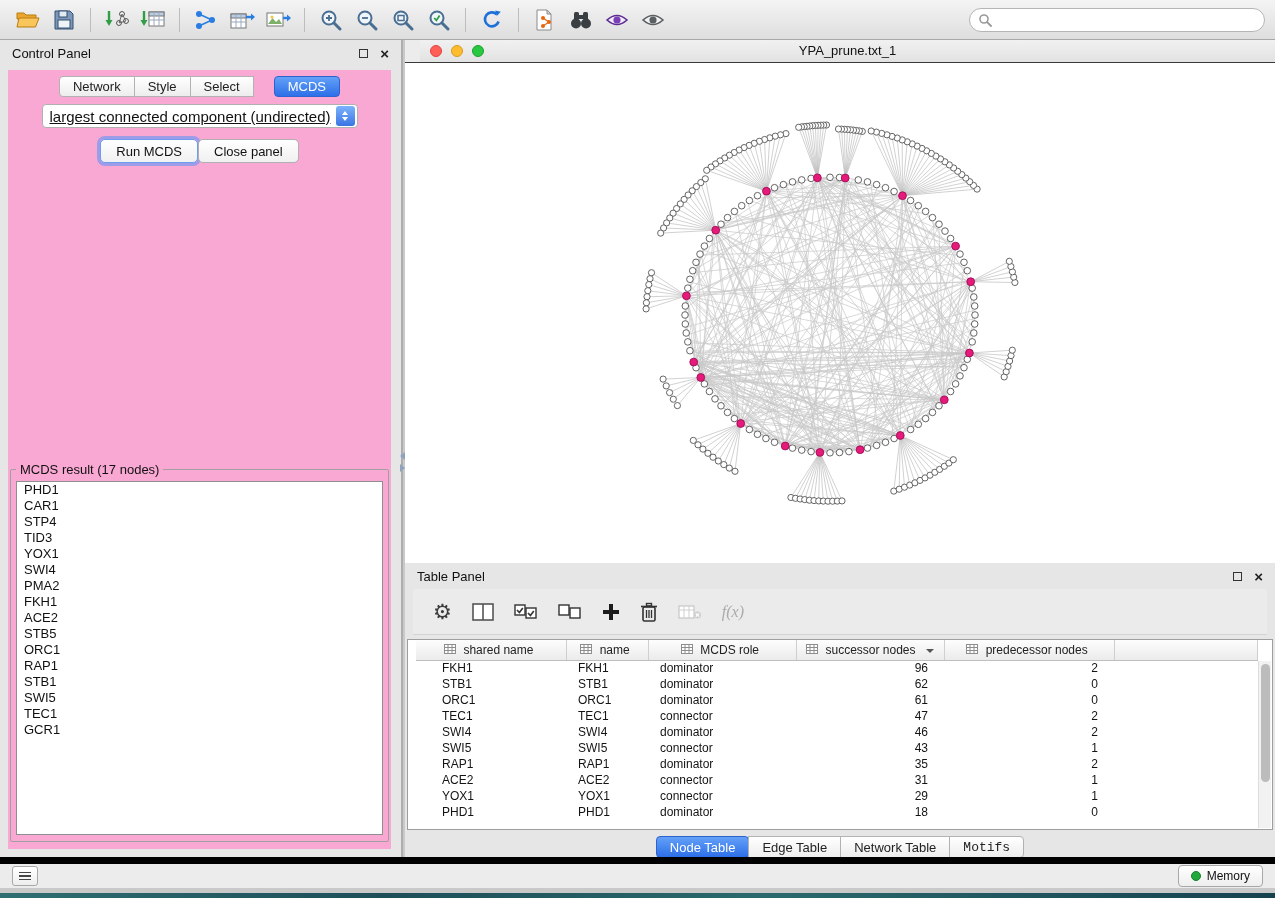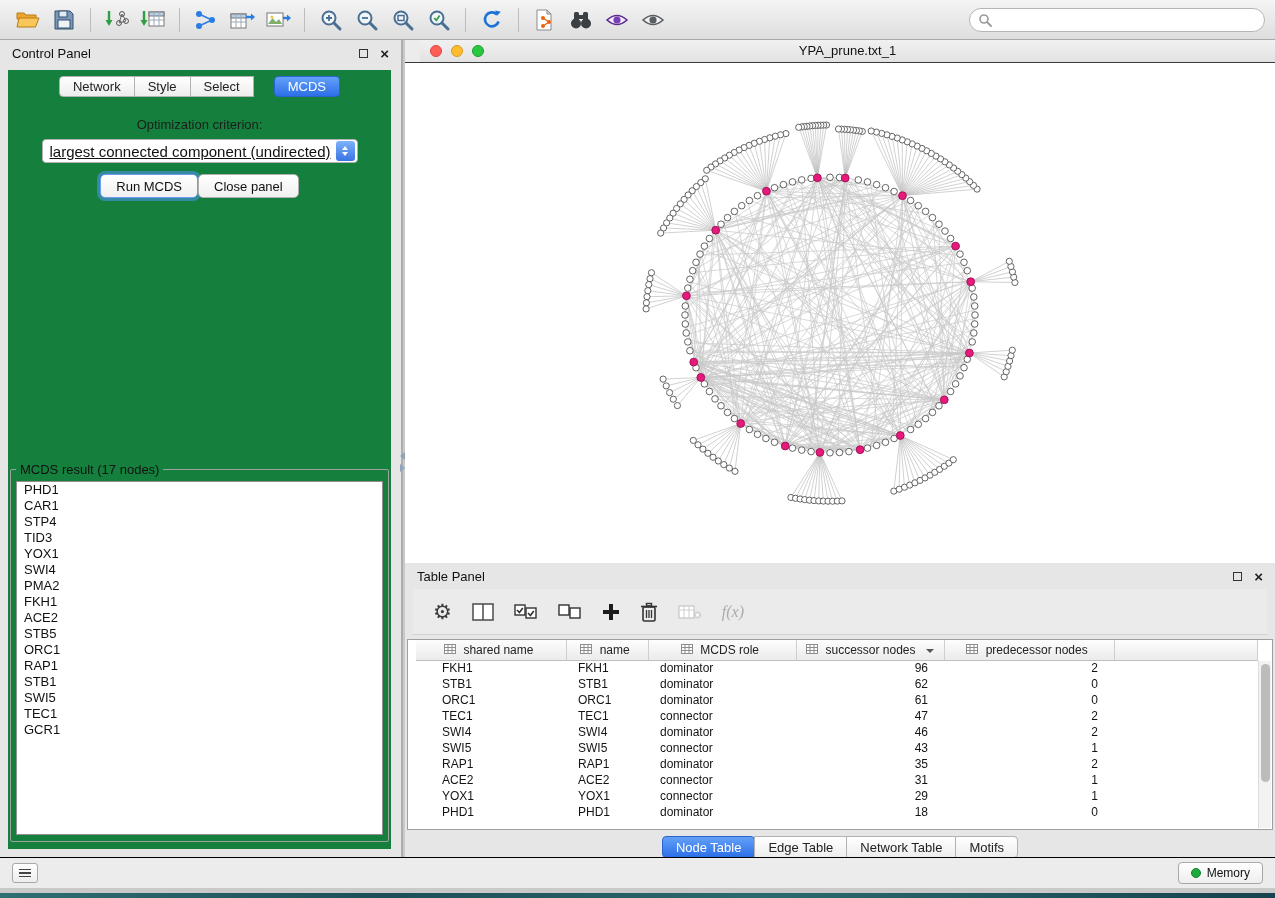--- a/index.html
+++ b/index.html
@@ -18,21 +18,21 @@
     border:1px solid #b5b5b5; border-radius:12px; display:flex; align-items:center; padding:0 8px; }
   .search-box input { border:none; outline:none; flex:1; font-size:12px; background:transparent; }
 
   
   .control-panel { position:absolute; top:40px; left:0; width:403px; bottom:36px;
     background:#e6e6e6; border-right:2px solid #adadad; }
   .panel-header { height:26px; display:flex; align-items:center; padding:0 12px; font-size:13px; color:#111;text-align:center; }
   .panel-header .spacer { flex:1; }
   .float-box { width:9px; height:9px; border:1.5px solid #333; display:inline-block; margin-right:12px; }
   .close-x { font-size:15px; font-weight:bold; color:#222; line-height:1; }
-  .cp-body { position:absolute; top:30px; left:8px; right:10px; bottom:8px; background:#15803d; }
+  .cp-body { position:absolute; top:30px; left:8px; right:10px; bottom:8px; background:#f9a8d4; }
   .cp-tabs { display:flex; justify-content:center; margin-top:6px; }
   .cp-tab { height:21px; padding:2px 13px; font-size:13px; color:#222;
     background:linear-gradient(#ffffff,#ededed); border:1px solid #b2b2b2; margin-left:-1px;
     display:flex; align-items:center; }
   .cp-tab:first-child { border-radius:4px 0 0 4px; margin-left:0; }
   .cp-tab:last-child { border-radius:0 4px 4px 0; }
   .cp-tab.active { background:linear-gradient(#63a1f8,#2d6fe8); border-color:#2c63cf; color:#fff; border-radius:4px;margin-left:20px; }
   .opt-label { text-align:center; font-size:13px; color:#1c1c1c; margin-top:20px; }
   .combo { display:flex; align-items:center; width:316px; height:24px; background:#fff;
     border:1px solid #b0b0b0; border-radius:4px; margin:7px auto 0 auto; }
@@ -91,26 +91,26 @@
   .hchev { display:inline-block; width:0; height:0; border-left:4px solid transparent;
     border-right:4px solid transparent; border-top:4px solid #555; margin-left:3px; vertical-align:middle; }
   .vscroll { position:absolute; top:21px; right:1px; bottom:1px; width:13px; background:#f2f2f2;
     border-left:1px solid #ddd; }
   .vthumb { position:absolute; top:3px; left:2px; width:9px; height:118px; background:#bcbcbc; border-radius:5px; }
   .tp-tabs { position:absolute; bottom:4px; left:0; right:0; display:flex; justify-content:center; }
   .tp-tab { height:22px; padding:2px 13px; font-size:13px; color:#222;
     background:linear-gradient(#ffffff,#ededed); border:1px solid #b2b2b2; margin-left:-1px;
     display:flex; align-items:center; }
   .tp-tab:first-child { margin-left:0; border-radius:4px 0 0 4px; }
-  .tp-tab:last-child { border-radius:0 4px 4px 0; }
+  .tp-tab:last-child { border-radius:0 4px 4px 0;font-family:Liberation Mono, monospace; }
   .tp-tab.active { background:linear-gradient(#63a1f8,#2d6fe8); border-color:#2c63cf; color:#fff; border-radius:4px; }
 
   
   .status-bar { position:absolute; left:0; right:0; bottom:5px; height:31px; background:#ececec;
-    border-top:1px solid #000000; display:flex; align-items:center; padding:0 12px;justify-content:flex-end; }
+    border-top:7px solid #000000; display:flex; align-items:center; padding:0 12px;justify-content:flex-end; }
   .menu-btn { width:26px; height:20px; border:1px solid #a8a8a8; border-radius:3px;
     background:linear-gradient(#fff,#eee); display:flex; flex-direction:column;
     align-items:center; justify-content:center; gap:2px; }
   .menu-btn i { display:block; width:12px; height:1.6px; background:#444; }
   .memory-btn { margin-left:auto; height:22px; border:1px solid #a8a8a8; border-radius:4px;
     background:linear-gradient(#fff,#eee); display:flex; align-items:center; gap:6px;
     padding:0 12px; font-size:12px; color:#111; }
   .mem-dot { width:10px; height:10px; border-radius:50%; background:#1faa3c; border:1px solid #15802c; }
   .wallpaper { position:absolute; left:0; right:0; bottom:0; height:5px;
     background:linear-gradient(90deg,#2e6f72,#1d4e57 30%,#2a6a6d 60%,#16424e); }
@@ -265,21 +265,20 @@
       <span class="float-box"></span>
       <span class="close-x">×</span>
     </div>
     <div class="cp-body">
       <div class="cp-tabs">
         <div class="cp-tab">Network</div>
         <div class="cp-tab">Style</div>
         <div class="cp-tab">Select</div>
         <div class="cp-tab active">MCDS</div>
       </div>
-      <div class="opt-label">Optimization criterion:</div>
       <div class="combo">
         <span class="combo-text">largest connected component (undirected)</span>
         <span class="combo-stepper">
           <span class="tri-up"></span>
             <span class="tri-down"></span>
         </span>
       </div>
       <div class="btn-row">
         <button class="mac-btn focused">Run MCDS</button>
         <button class="mac-btn">Close panel</button>

